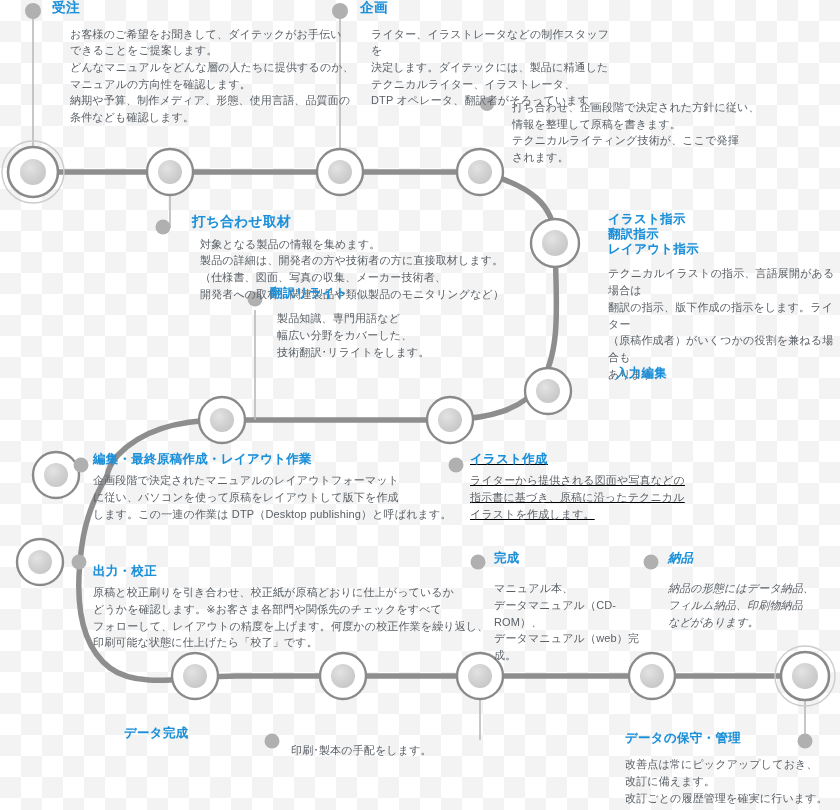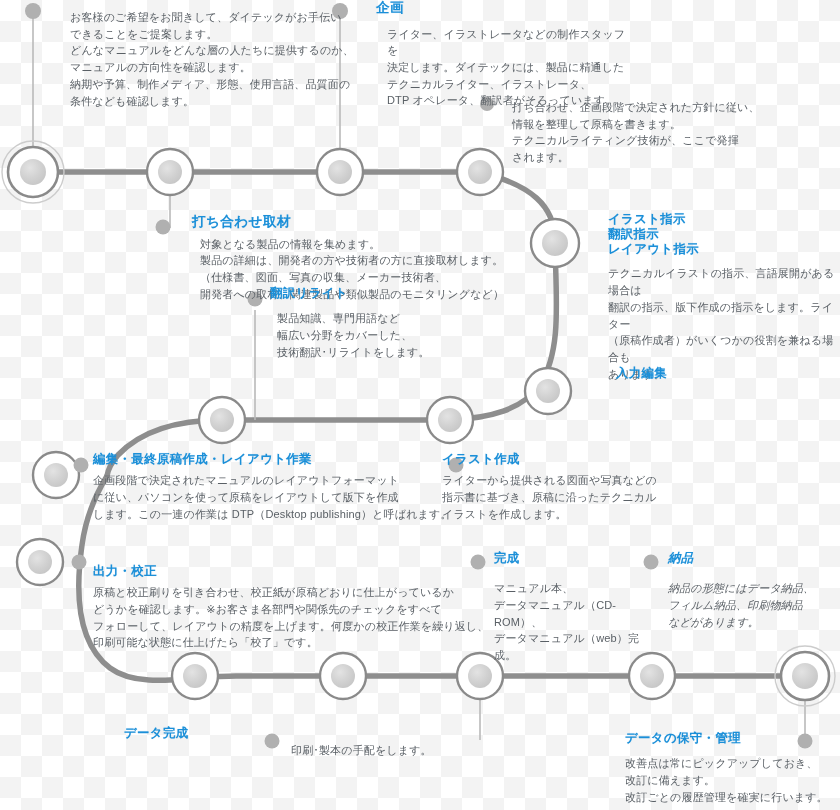--- a/index.html
+++ b/index.html
@@ -155,29 +155,30 @@
     <circle cx="456" cy="465" r="7.5"></circle>
     <circle cx="79" cy="562" r="7.5"></circle>
     <circle cx="478" cy="562" r="7.5"></circle>
     <circle cx="651" cy="562" r="7.5"></circle>
     <circle cx="272" cy="741" r="7.5"></circle>
     <circle cx="805" cy="741" r="7.5"></circle>
   </g>
 </svg>
 
 <div class="block" style="left:52px;top:0px;width:310px;">
+  <div class="b-title t-md">受注</div>
   <div class="b-body" style="margin-left:18px;margin-top:9px;">お客様のご希望をお聞きして、ダイテックがお手伝い
 できることをご提案します。
 どんなマニュアルをどんな層の人たちに提供するのか、
 マニュアルの方向性を確認します。
 納期や予算、制作メディア、形態、使用言語、品質面の
 条件なども確認します。</div>
 </div>
 
-<div class="block" style="left:376px;top:0px;width:250px;">
+<div class="block" style="left:360px;top:0px;width:250px;">
   <div class="b-title t-md">企画</div>
   <div class="b-body" style="margin-left:11px;margin-top:9px;">ライター、イラストレータなどの制作スタッフを
 決定します。ダイテックには、製品に精通した
 テクニカルライター、イラストレータ、
 DTP オペレータ、翻訳者がそろっています。</div>
 </div>
 
 <div class="block" style="left:512px;top:94px;width:300px;">
   <div class="b-body">打ち合わせ、企画段階で決定された方針に従い、
 情報を整理して原稿を書きます。
@@ -214,21 +215,21 @@
   <div class="b-title t-sm">入力編集</div>
 </div>
 
 <div class="block" style="left:93px;top:452px;width:400px;">
   <div class="b-title t-sm">編集・最終原稿作成・レイアウト作業</div>
   <div class="b-body">企画段階で決定されたマニュアルのレイアウトフォーマット
 に従い、パソコンを使って原稿をレイアウトして版下を作成
 します。この一連の作業は DTP（Desktop publishing）と呼ばれます。</div>
 </div>
 
-<div class="block" style="left:442px;top:452px;width:230px;">
+<div class="block" style="left:470px;top:452px;width:230px;text-decoration:underline;">
   <div class="b-title t-sm">イラスト作成</div>
   <div class="b-body">ライターから提供される図面や写真などの
 指示書に基づき、原稿に沿ったテクニカル
 イラストを作成します。</div>
 </div>
 
 <div class="block" style="left:93px;top:564px;width:420px;">
   <div class="b-title t-sm">出力・校正</div>
   <div class="b-body">原稿と校正刷りを引き合わせ、校正紙が原稿どおりに仕上がっているか
 どうかを確認します。※お客さま各部門や関係先のチェックをすべて
@@ -253,16 +254,16 @@
 <div class="block" style="left:124px;top:726px;width:160px;">
   <div class="b-title t-sm">データ完成</div>
 </div>
 
 <div class="block" style="left:291px;top:731px;width:230px;">
   <div class="b-body" style="margin-top:11px;">印刷･製本の手配をします。</div>
 </div>
 
 <div class="block" style="left:625px;top:731px;width:215px;">
   <div class="b-title t-sm">データの保守・管理</div>
-  <div class="b-body" style="margin-top:10px;font-family:Liberation Mono, monospace;">改善点は常にピックアップしておき、
+  <div class="b-body" style="margin-top:10px;">改善点は常にピックアップしておき、
 改訂に備えます。
 改訂ごとの履歴管理を確実に行います。</div>
 </div>
 
 </body></html>

